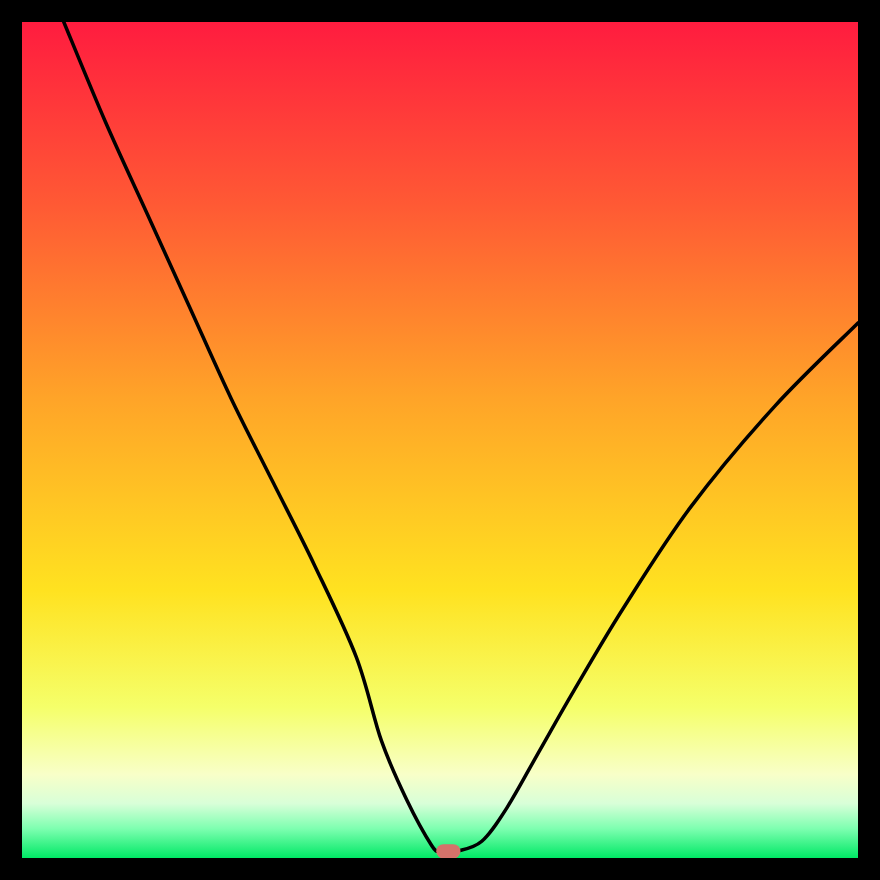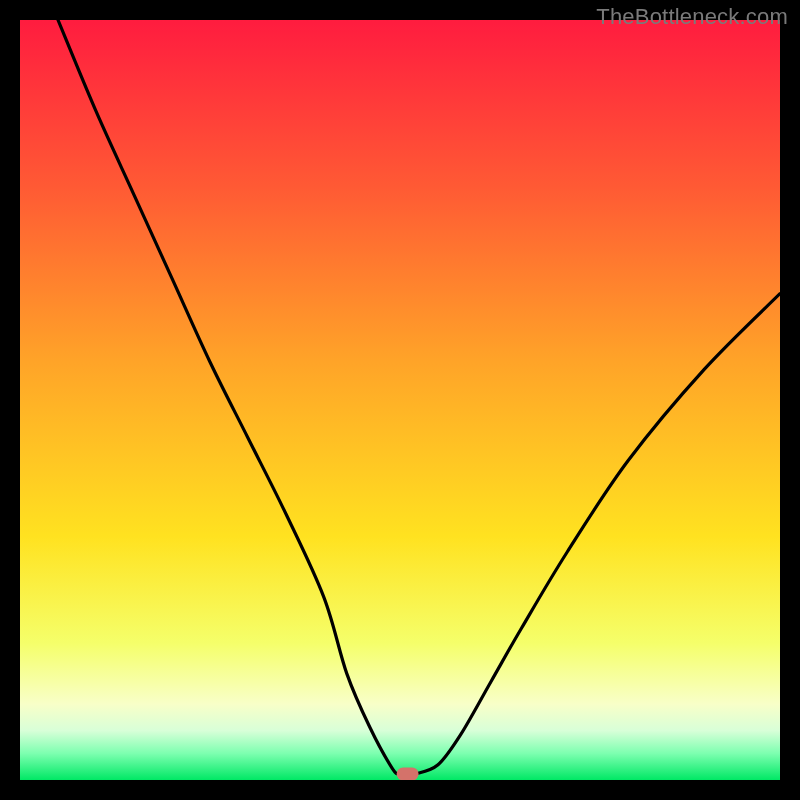--- a/index.html
+++ b/index.html
@@ -35,21 +35,20 @@
     height: 760px;
   }
   svg {
     display: block;
   }
 </style>
 </head>
 <body>
 
 <div class="frame">
-  <div class="watermark">TheBottleneck.com</div>
 
   <div class="plot-wrap">
     <svg id="chart-svg" width="760" height="760" viewBox="0 0 760 760">
       <defs>
         <linearGradient id="bg-grad" x1="0" y1="0" x2="0" y2="1">
             <stop offset="0%" stop-color="#ff1c3f"></stop>
             <stop offset="22%" stop-color="#ff5a34"></stop>
             <stop offset="45%" stop-color="#ffa428"></stop>
             <stop offset="68%" stop-color="#ffe220"></stop>
             <stop offset="82%" stop-color="#f5ff6a"></stop>

